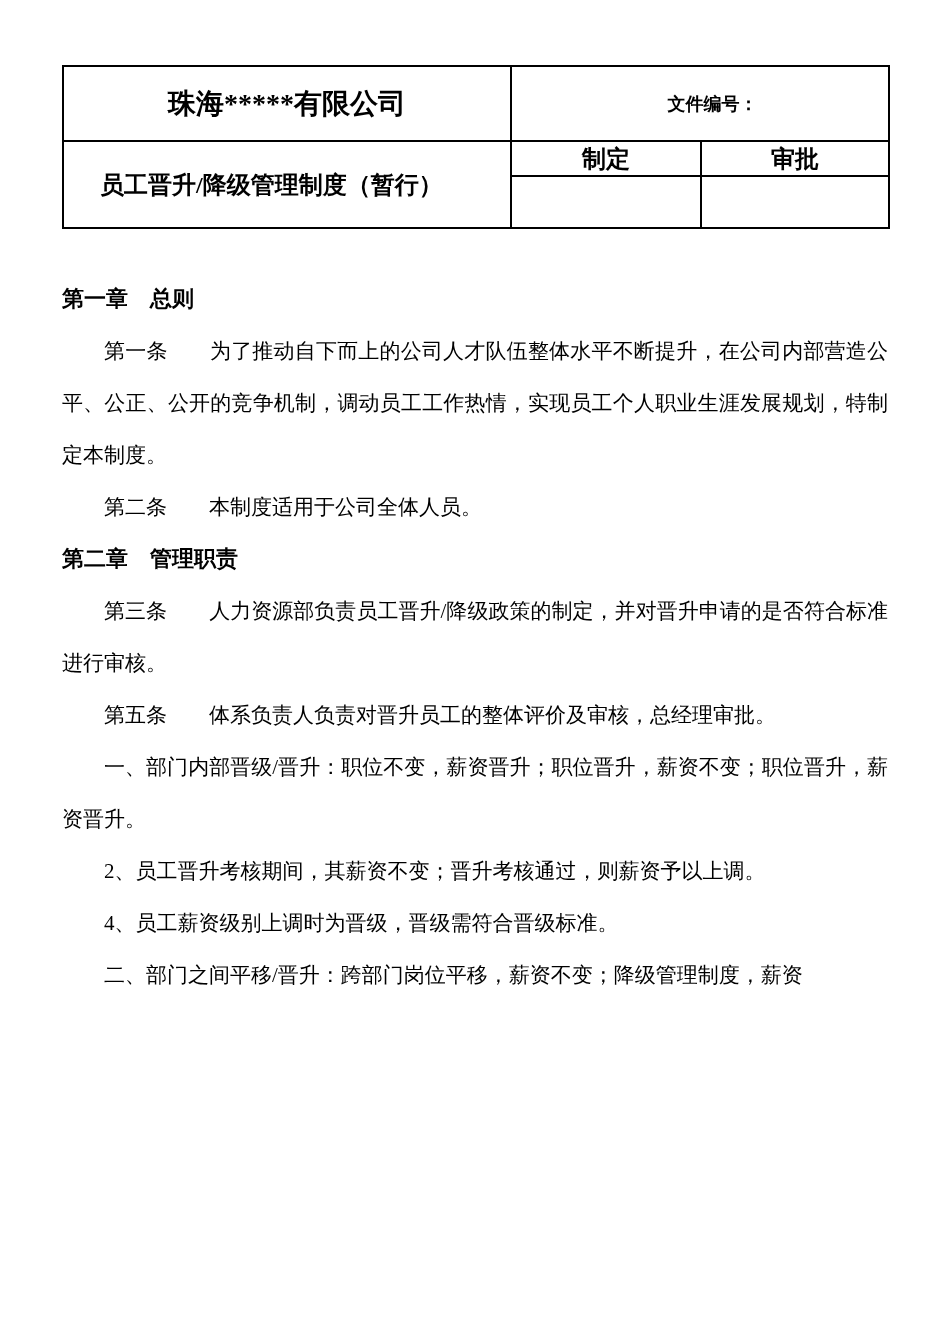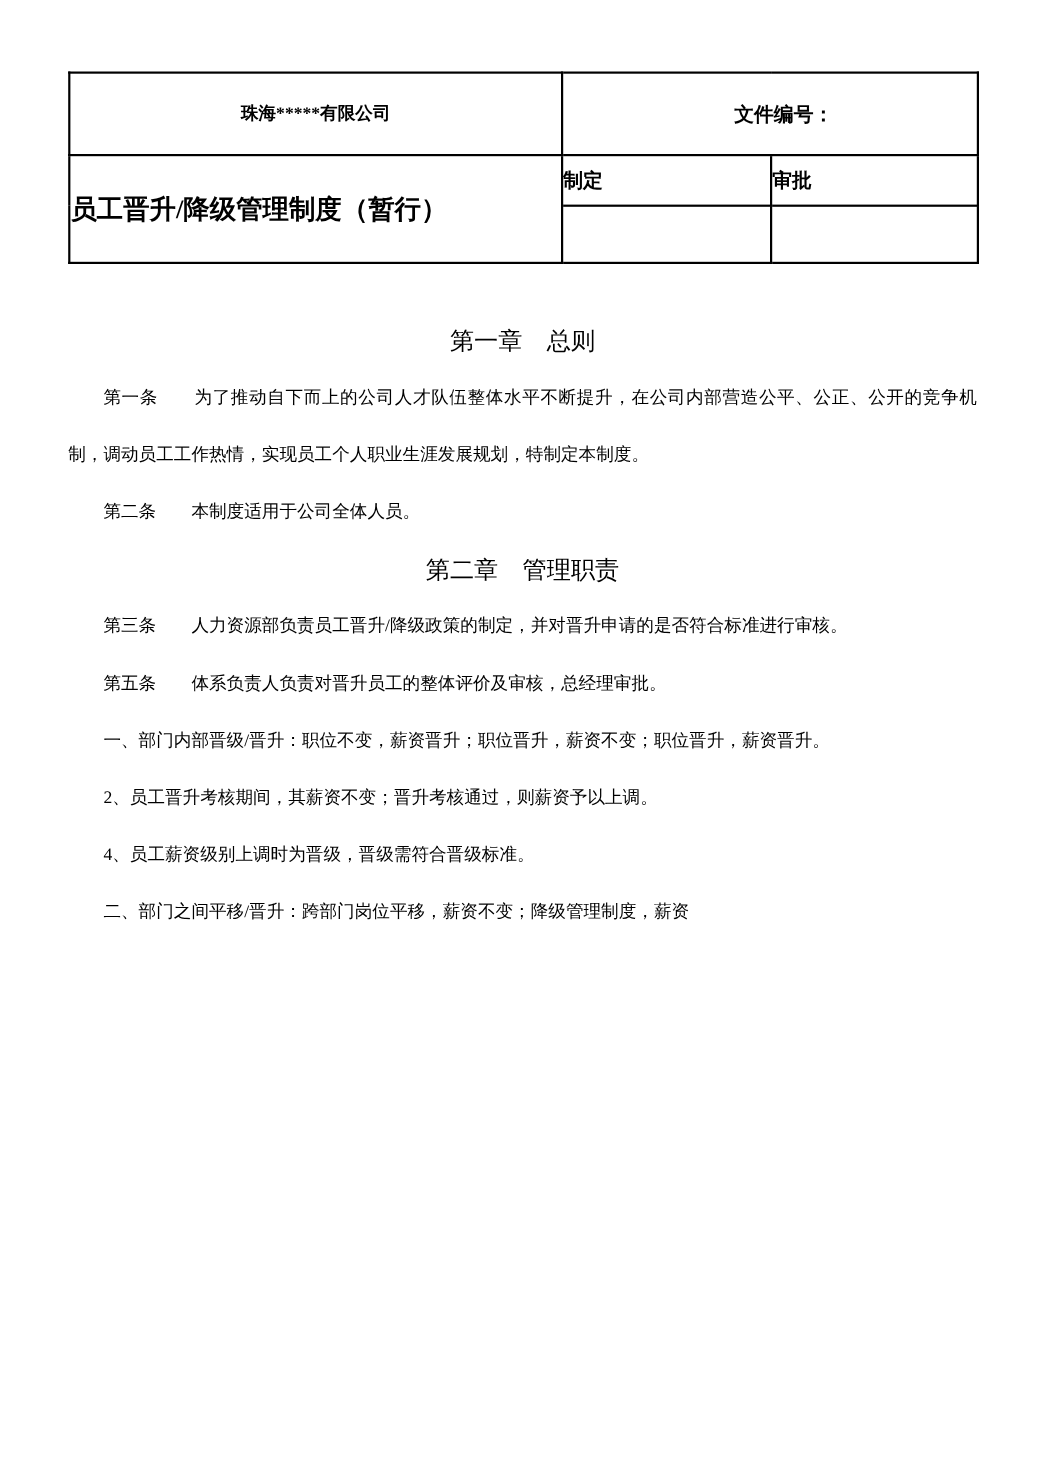--- a/index.html
+++ b/index.html
@@ -24,55 +24,55 @@
     table-layout: fixed;
   }
   table.header-table td {
     border: 2px solid #000000;
     vertical-align: middle;
   }
   .company-cell {
     height: 75px;
     text-align: center;
     font-weight: bold;
-    font-size: 16px;
+    font-size: 28px;
   }
   .fileno-cell {
     height: 75px;
     text-align: center;
     font-weight: bold;
     font-size: 18px;
     padding-left: 25px;
   }
   .title-cell {
     text-align: left;
+    padding-left: 36px;
     font-weight: bold;
     font-size: 24px;
   }
   .colhead-cell {
-    height: 46px;
-    text-align: left;
+    height: 35px;
+    text-align: center;
     font-weight: bold;
-    font-size: 18px;
+    font-size: 24px;
   }
   .empty-cell {
     height: 52px;
   }
   .doc-body {
     margin-top: 44px;
     width: 826px;
   }
   .chapter {
     font-size: 22px;
-    font-weight: normal;
-    text-align: center;
+    font-weight: bold;
     line-height: 52px;
   }
   .para {
-    font-size: 16px;
+    font-size: 21px;
     line-height: 52px;
     text-align: justify;
     text-justify: inter-character;
     text-indent: 2em;
   }
 </style>
 </head>
 <body>
 
 <div class="page">

